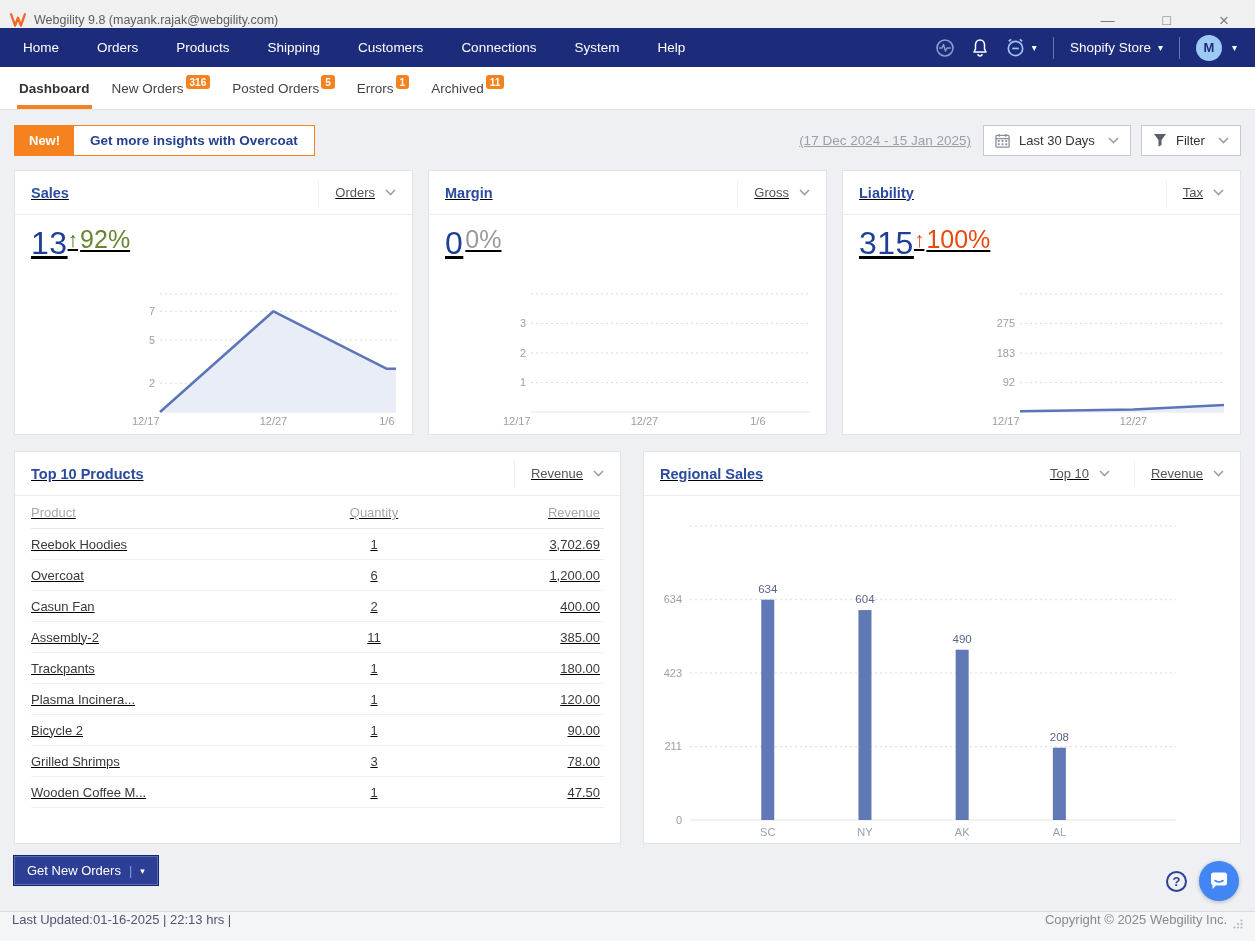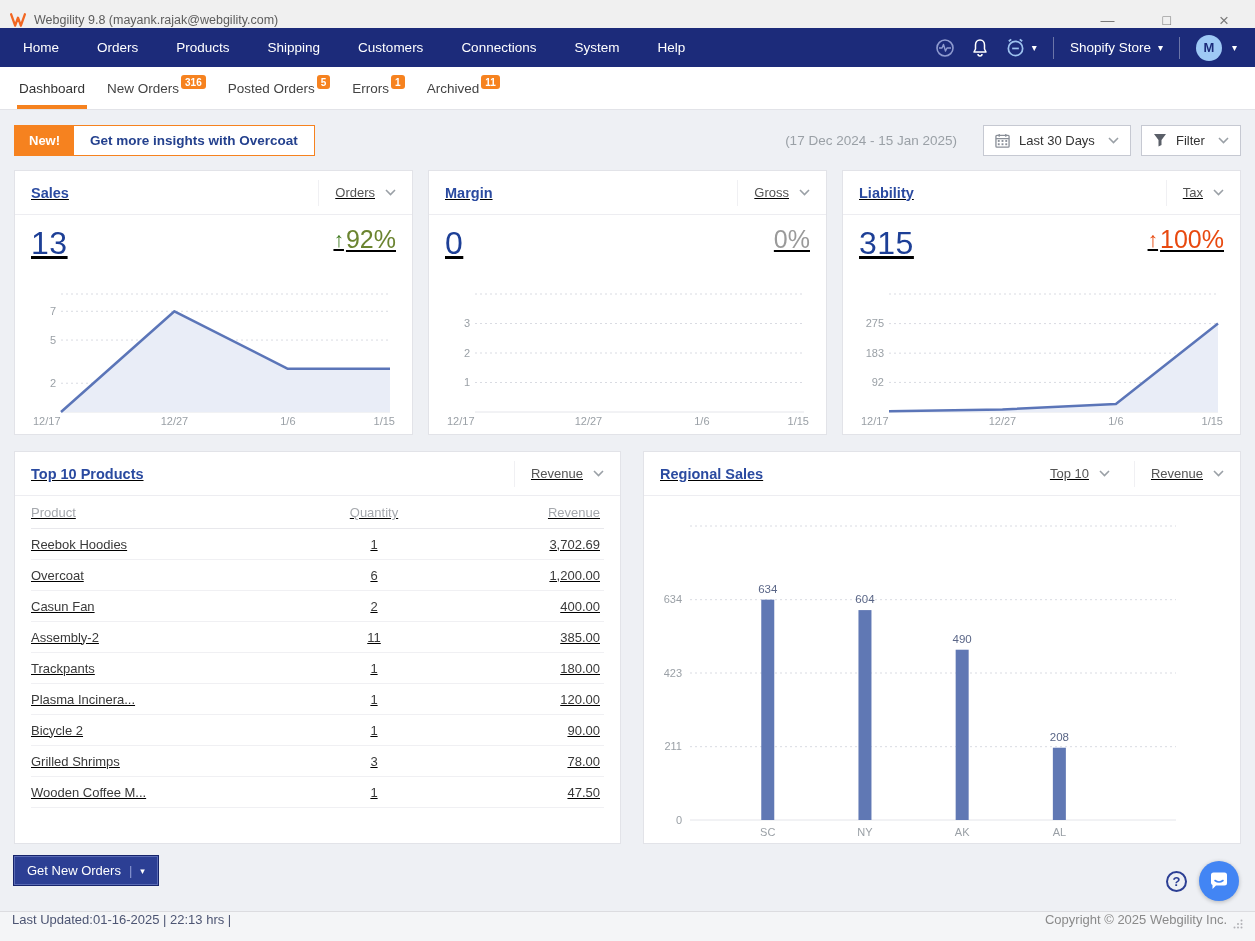--- a/index.html
+++ b/index.html
@@ -20,43 +20,43 @@
   .nav-right { margin-left:auto; display:flex; align-items:center; gap:16px; padding-right:14px; }
   .nav-ico { display:flex; align-items:center; cursor:pointer; }
   .nav-divider { width:1px; height:22px; background:rgba(255,255,255,0.35); }
   .store-selector { display:flex; align-items:center; gap:7px; font-size:13.5px; cursor:pointer; }
   .caret { font-size:10px; color:#fff; }
   .avatar { width:26px; height:26px; border-radius:50%; background:#9ec9f5; color:#1c2b7a; font-weight:bold; font-size:13px; display:flex; align-items:center; justify-content:center; cursor:pointer; }
 
   
   .tabbar { position:absolute; top:67px; left:0; right:0; height:43px; background:#fff; display:flex; align-items:flex-end; padding:0 8px; border-bottom:1px solid #e2e3e8; }
   .tab { margin:0 9px; padding:10px 2px 9px; font-size:13.5px; color:#444; cursor:pointer; border-bottom:4px solid transparent; display:flex; align-items:flex-start; }
-  .tab.active { color:#333; border-bottom-color:#f6821f; }
+  .tab.active { color:#333; border-bottom-color:#f6821f;font-weight:bold; }
   .tab-badge { background:#f6821f; color:#fff; font-size:10px; font-weight:bold; border-radius:3px; padding:1.5px 4px; margin-left:2px; position:relative; top:-6px; }
 
   
   .content { position:absolute; top:110px; left:0; right:0; bottom:30px; padding:14px 14px 0; background:#eef0f4; overflow:hidden; }
 
   .toolbar-row { display:flex; align-items:center; height:32px; margin-bottom:14px; }
   .analytics-banner { display:inline-flex; align-items:stretch; border:1px solid #f6821f; background:#fff; cursor:pointer; }
   .new-badge { background:#f6821f; color:#fff; font-weight:bold; font-size:13px; padding:7px 14px; }
   .analytics-label { color:#24418e; font-weight:bold; font-size:13.5px; padding:7px 16px; }
   .toolbar-right { margin-left:auto; display:flex; align-items:center; gap:10px; }
-  .date-range { color:#9aa0a6; font-size:13.5px; margin-right:16px; }
+  .date-range { color:#9aa0a6; font-size:13.5px; margin-right:2px;text-decoration:underline; }
   .select-box { display:inline-flex; align-items:center; gap:9px; background:#fff; border:1px solid #c6c9d2; height:31px; padding:0 11px; font-size:13px; color:#333; cursor:pointer; }
   .select-box .chev { display:flex; }
 
   .kpi-row { display:flex; gap:15px; height:265px; margin-bottom:16px; }
   .card { background:#fff; border:1px solid #e2e3e8;text-decoration:underline; }
   .kpi { flex:1; display:flex; flex-direction:column; }
   .card-head { height:44px; display:flex; align-items:center; padding:0 16px; border-bottom:1px solid #ededf1; }
   .card-title { color:#2a4aa0; font-weight:bold; font-size:14.5px; }
   .card-selector { margin-left:auto; display:flex; align-items:center; gap:10px; font-size:13px; color:#555; cursor:pointer; border-left:1px solid #f0f0f3; padding-left:16px; height:26px; }
   .card-selector + .card-selector { margin-left:24px; }
-  .kpi-body { padding:10px 16px 6px; display:flex; flex-direction:column; flex:1; }
+  .kpi-body { padding:10px 16px 6px; display:flex; flex-direction:row; flex:1; }
   .kpi-values { display:flex; align-items:flex-start; }
   .kpi-number { font-size:32px; color:#1d3f96; letter-spacing:0.5px; }
   .kpi-change { margin-left:auto; font-size:25px; display:flex; align-items:center; gap:2px; }
   .kpi-change .arrow { font-size:21px; font-weight:bold; }
   svg.chart { display:block; width:100%; height:142px; margin-top:auto; }
 
   .bottom-row { display:flex; gap:22px; height:393px; }
   .products-card { width:607px; display:flex; flex-direction:column; }
   .regional-card { flex:1; display:flex; flex-direction:column; }
   .table { padding:0 16px; }

